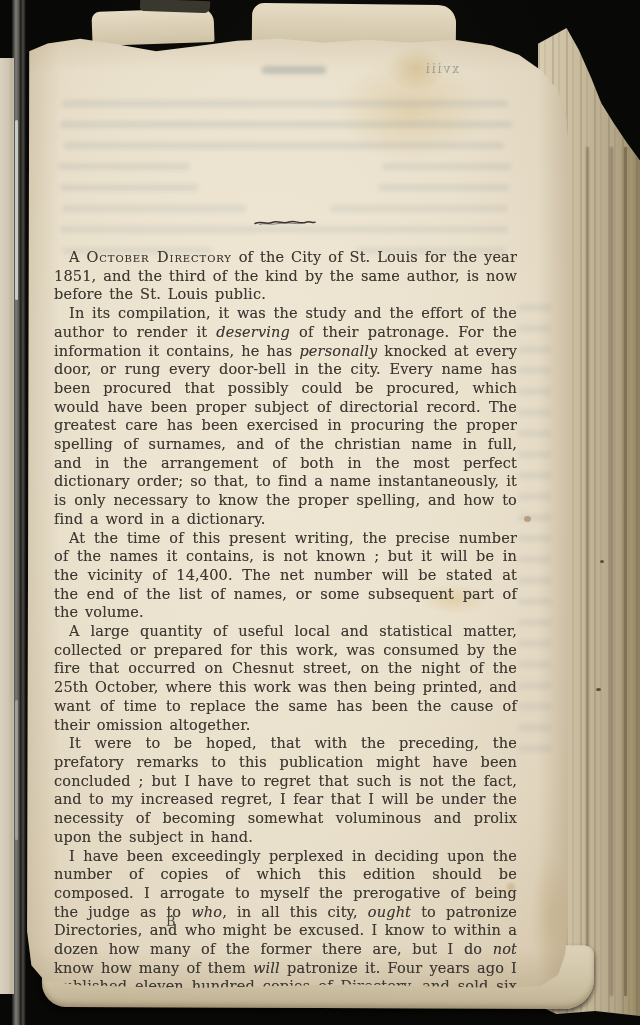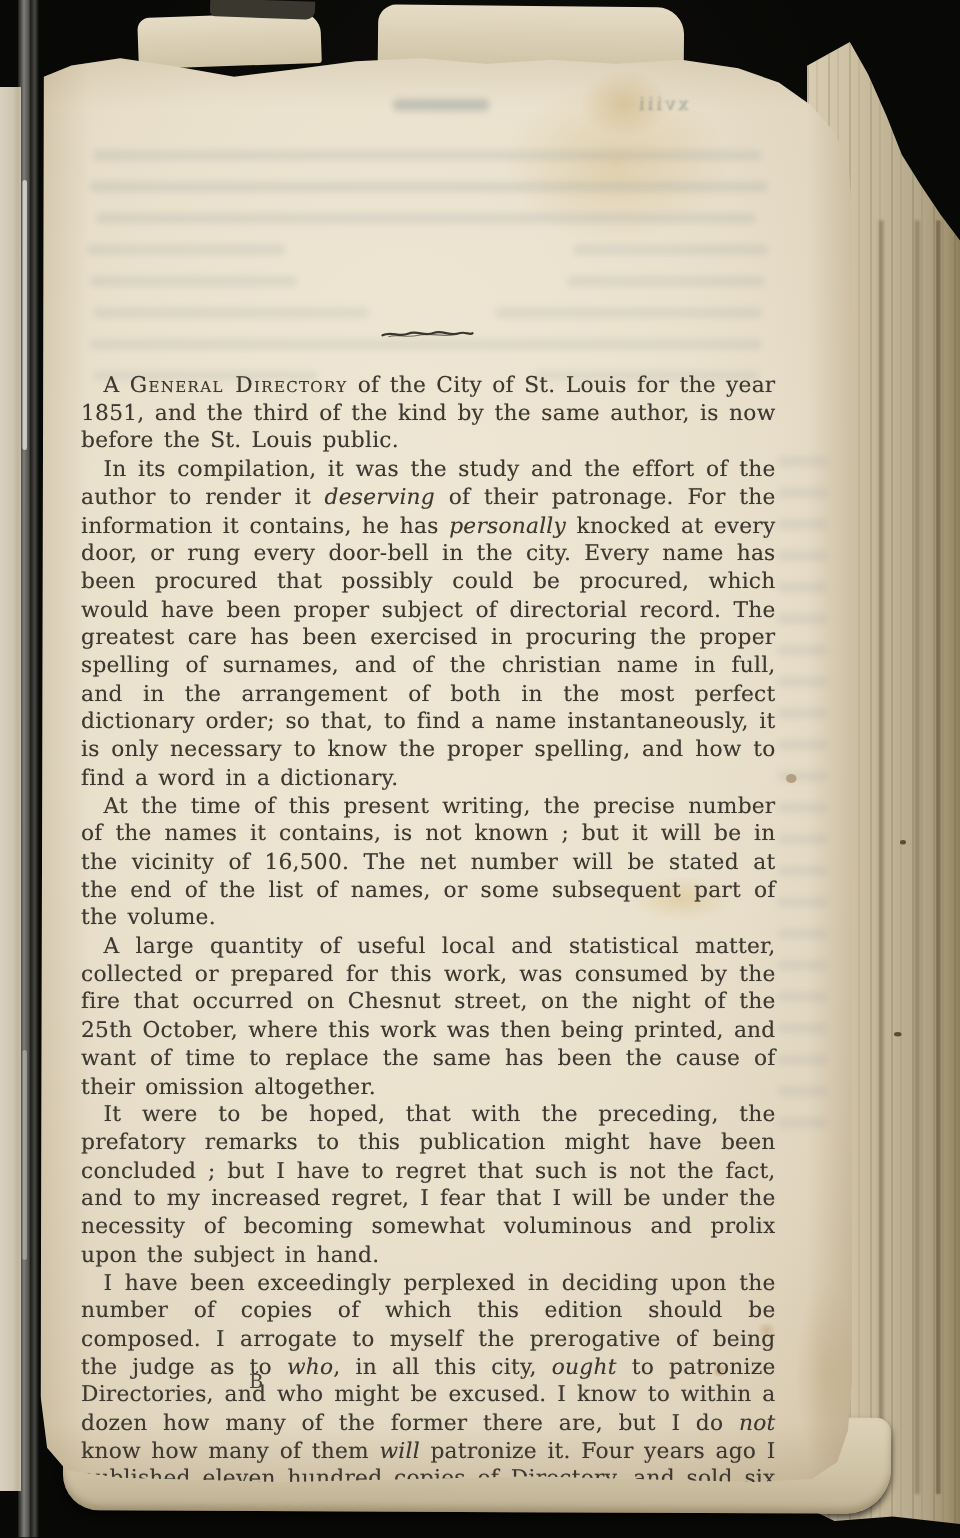--- a/index.html
+++ b/index.html
@@ -159,23 +159,23 @@
     <div class="ghost-smudge" style="left:236px; top:30px; width:64px; height:8px;"></div>
 
     <div class="title-rule">
       <svg width="64" height="9" viewBox="0 0 64 9">
         <path d="M2,5.5 C8,2.5 13,7 19,4.5 C25,2 30,6.5 36,4 C42,1.8 47,6.5 53,4.2 C57,2.8 60,5.5 62,4.2" fill="none" stroke="#3a362f" stroke-width="1.5" stroke-linecap="round"></path>
         <path d="M6,6.5 C12,4.5 18,7.5 26,5.5 C34,3.5 42,7 50,5" fill="none" stroke="#3a362f" stroke-width="0.8" opacity="0.7"></path>
       </svg>
     </div>
 
     <div class="text-block" id="text-block">
-        <p><span>A </span><span class="seg-smallcaps">General Directory</span><span> of the City of St. Louis for the year 1851, and the third of the kind by the same author, is now before the St. Louis public.</span></p>
+        <p><span>A </span><span class="seg-smallcaps">October Directory</span><span> of the City of St. Louis for the year 1851, and the third of the kind by the same author, is now before the St. Louis public.</span></p>
         <p><span>In its compilation, it was the study and the effort of the author to render it </span><span class="seg-italic">deserving</span><span> of their patronage.  For the information it contains, he has </span><span class="seg-italic">personally</span><span> knocked at every door, or rung every door-bell in the city.  Every name has been procured that possibly could be procured, which would have been proper subject of directorial record.  The greatest care has been exercised in procuring the proper spelling of surnames, and of the christian name in full, and in the arrangement of both in the most perfect dictionary order; so that, to find a name instantaneously, it is only necessary to know the proper spelling, and how to find a word in a dictionary.</span></p>
-        <p><span>At the time of this present writing, the precise number of the names it contains, is not known ; but it will be in the vicinity of 16,500.  The net number will be stated at the end of the list of names, or some subsequent part of the volume.</span></p>
+        <p><span>At the time of this present writing, the precise number of the names it contains, is not known ; but it will be in the vicinity of 14,400.  The net number will be stated at the end of the list of names, or some subsequent part of the volume.</span></p>
         <p><span>A large quantity of useful local and statistical matter, collected or prepared for this work, was consumed by the fire that occurred on Chesnut street, on the night of the 25th October, where this work was then being printed, and want of time to replace the same has been the cause of their omission altogether.</span></p>
         <p><span>It were to be hoped, that with the preceding, the prefatory remarks to this publication might have been concluded ; but I have to regret that such is not the fact, and to my increased regret, I fear that I will be under the necessity of becoming somewhat voluminous and prolix upon the subject in hand.</span></p>
         <p><span>I have been exceedingly perplexed in deciding upon the number of copies of which this edition should be composed.  I arrogate to myself the prerogative of being the judge as to </span><span class="seg-italic">who</span><span>, in all this city, </span><span class="seg-italic">ought</span><span> to patronize Directories, and who might be excused.  I know to within a dozen how many of the former there are, but I do </span><span class="seg-italic">not</span><span> know how many of them </span><span class="seg-italic">will</span><span> patronize it.  Four years ago I published eleven hundred copies of Directory, and sold six hundred ; and ever since that time I have been afraid of over-issues.  I do</span></p>
       </div>
 
     <div class="signature-mark">B</div>
   </div>
 
   <div class="left-sliver"></div>
   <div class="glass-strip"></div>

